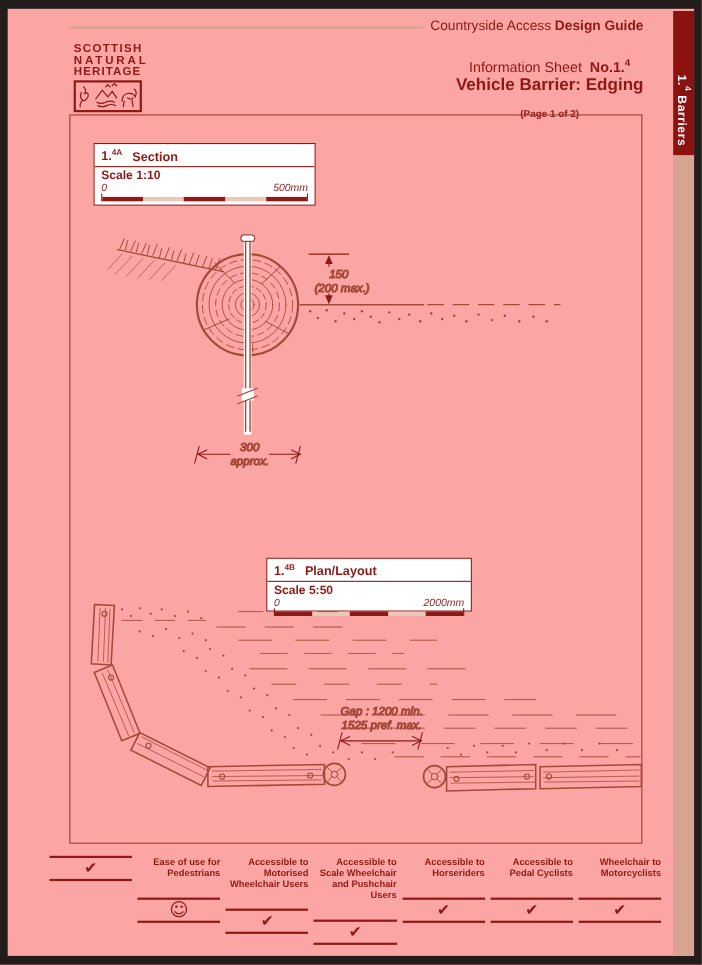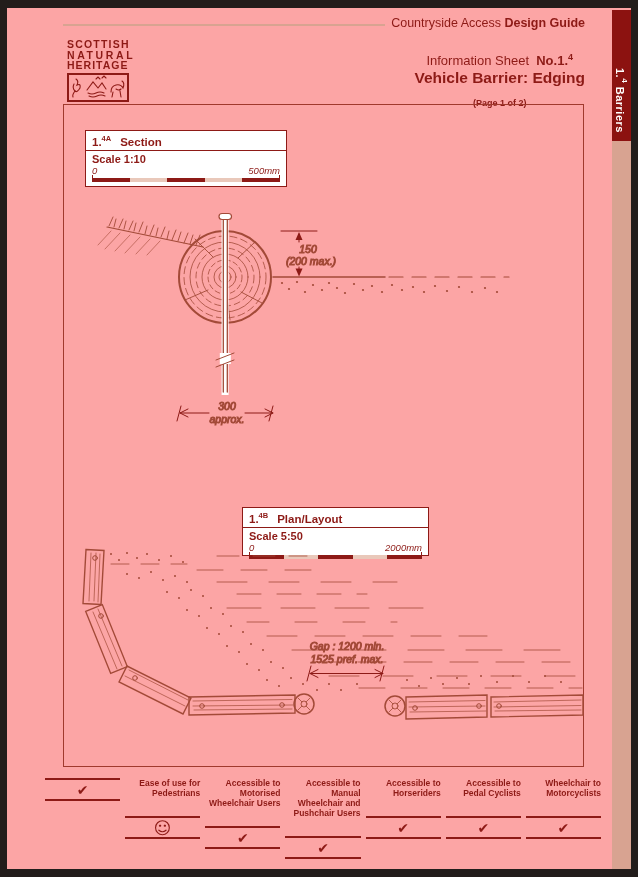--- a/index.html
+++ b/index.html
@@ -369,21 +369,21 @@
     </div>
     <div class="crit">
       <div class="crit-label">Ease of use for Pedestrians</div>
       <div class="crit-sym smiley">☺</div>
     </div>
     <div class="crit">
       <div class="crit-label">Accessible to Motorised Wheelchair Users</div>
       <div class="crit-sym">✔</div>
     </div>
     <div class="crit">
-      <div class="crit-label">Accessible to Manual Wheelchair and Pushchair Users</div>
+      <div class="crit-label">Accessible to Scale Wheelchair and Pushchair Users</div>
       <div class="crit-sym">✔</div>
     </div>
     <div class="crit">
       <div class="crit-label">Accessible to Horseriders</div>
       <div class="crit-sym">✔</div>
     </div>
     <div class="crit">
       <div class="crit-label">Accessible to Pedal Cyclists</div>
       <div class="crit-sym">✔</div>
     </div>

